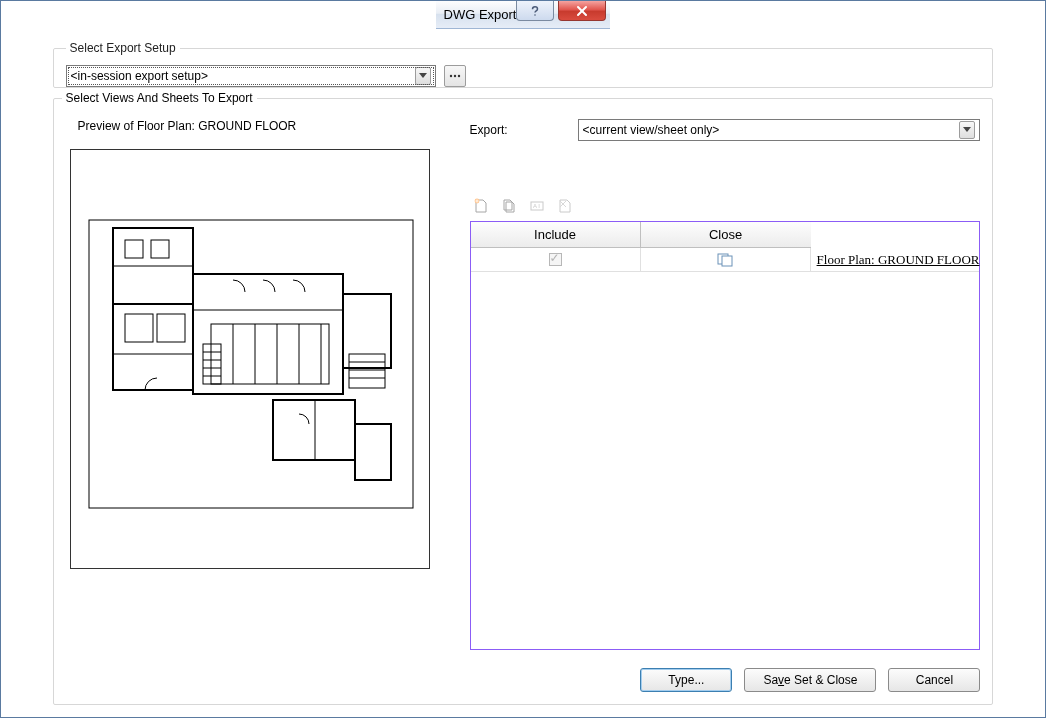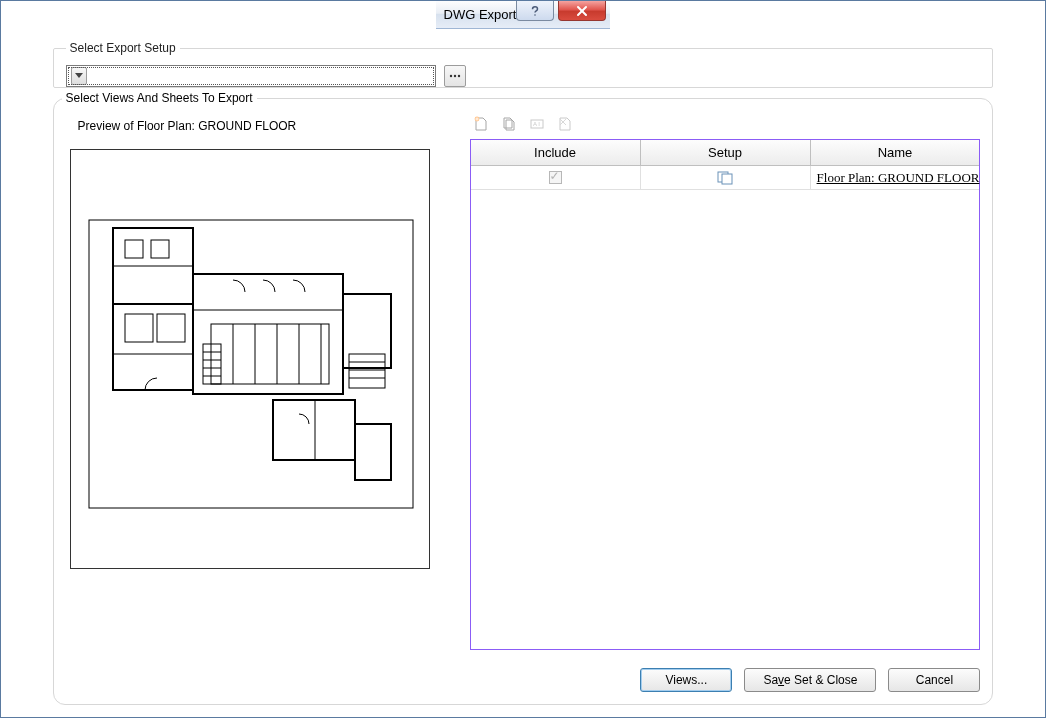--- a/index.html
+++ b/index.html
@@ -83,21 +83,21 @@
 .icon-btn {
   width: 22px; height: 22px;
   border: 1px solid #9c9c9c;
   background: linear-gradient(to bottom, #f7f7f7, #e4e4e4);
   border-radius: 2px;
   display: flex; align-items: center; justify-content: center;
 }
 
 .section2 {
   border: 1px solid #d7d7d7;
-  border-radius: 12px;
+  border-radius: 2px;
   padding: 10px 12px 60px 12px;
   flex: 1;
   position: relative;
 }
 .section2 > .legend-text {
   position: relative; top: -18px; left: -4px;
   background: #fff; padding: 0 4px; display: inline-block;
 }
 .section2-inner { display: flex; gap: 24px; margin-top: -8px; height: 100%; }
 
@@ -213,20 +213,21 @@
       </div>
     </div>
   </div>
 
   <div class="body">
 
     <fieldset class="group">
       <legend>Select Export Setup</legend>
       <div class="row">
         <div class="dropdown blue-focus" style="width:370px">
+          <span class="dd-text">&lt;in-session export setup&gt;</span>
           <span class="dd-arrow">
             <svg width="8" height="6" viewBox="0 0 8 6">
                 <path d="M0 0 L4 5 L8 0 Z" fill="#444"></path>
               </svg>
           </span>
         </div>
         <div class="icon-btn">
           <svg width="12" height="6" viewBox="0 0 12 4">
             <circle cx="2" cy="2" r="1.2" fill="#333"></circle>
               <circle cx="6" cy="2" r="1.2" fill="#333"></circle>
@@ -279,20 +280,31 @@
                 <path d="M 180 66 a12 12 0 0 1 12 12"></path>
                 <path d="M 210 66 a12 12 0 0 1 12 12"></path>
                 <path d="M 62 176 a12 12 0 0 1 12 -12"></path>
                 <path d="M 216 200 a10 10 0 0 1 10 10"></path>
               </g>
             </svg>
           </div>
         </div>
 
         <div class="right-col">
+          <div class="export-row">
+            <span class="lbl">Export:</span>
+            <div class="dropdown">
+              <span class="dd-text">&lt;current view/sheet only&gt;</span>
+              <span class="dd-arrow">
+                <svg width="8" height="6" viewBox="0 0 8 6">
+                    <path d="M0 0 L4 5 L8 0 Z" fill="#444"></path>
+                  </svg>
+              </span>
+            </div>
+          </div>
 
           <div class="toolbar-row">
             <span class="tool-icon">
               <svg width="16" height="16" viewBox="0 0 16 16">
                 <path d="M3 2h7l3 3v9H3z" fill="none" stroke="#888" stroke-width="1"></path>
                 <circle cx="4" cy="3" r="2.4" fill="#ffb36b"></circle>
                 <path d="M4 1.4v3.2M2.4 3h3.2" stroke="#fff" stroke-width="0.8"></path>
               </svg>
             </span>
             <span class="tool-icon">
@@ -312,22 +324,21 @@
                 <path d="M3 2h7l3 3v9H3z"></path>
                 <line x1="3" y1="3" x2="9" y2="9" stroke="#aaa"></line>
                   <line x1="9" y1="3" x2="3" y2="9" stroke="#aaa"></line>
               </svg>
             </span>
           </div>
 
           <div class="grid">
             <div class="grid-header">
               <div class="gh gh-include">Include</div>
-              <div class="gh gh-type">Setup</div>
-              <div class="gh gh-name">Name</div>
+              <div class="gh gh-type">Close</div>
             </div>
             <div class="grid-body">
               <div class="grid-row">
                 <div class="gc gc-include">
                   <span class="chk checked disabled"></span>
                 </div>
                 <div class="gc gc-type">
                   <svg width="16" height="14" viewBox="0 0 16 14">
                     <rect x="1" y="1" width="10" height="10" fill="none" stroke="#6b92b8"></rect>
                     <rect x="5" y="3" width="10" height="10" fill="#fff" stroke="#6b92b8"></rect>
@@ -335,21 +346,21 @@
                 </div>
                 <div class="gc gc-name">Floor Plan: GROUND FLOOR</div>
               </div>
             </div>
           </div>
         </div>
       </div>
 
       <div class="footer">
         <div class="btn default-btn">
-          <span>Views...</span>
+          <span>Type...</span>
         </div>
         <div class="btn">
           <span><span>Sa</span><span class="underline-hotkey">v</span><span>e Set &amp; Close</span></span>
         </div>
         <div class="btn">
           <span>Cancel</span>
         </div>
       </div>
     </div>
 

